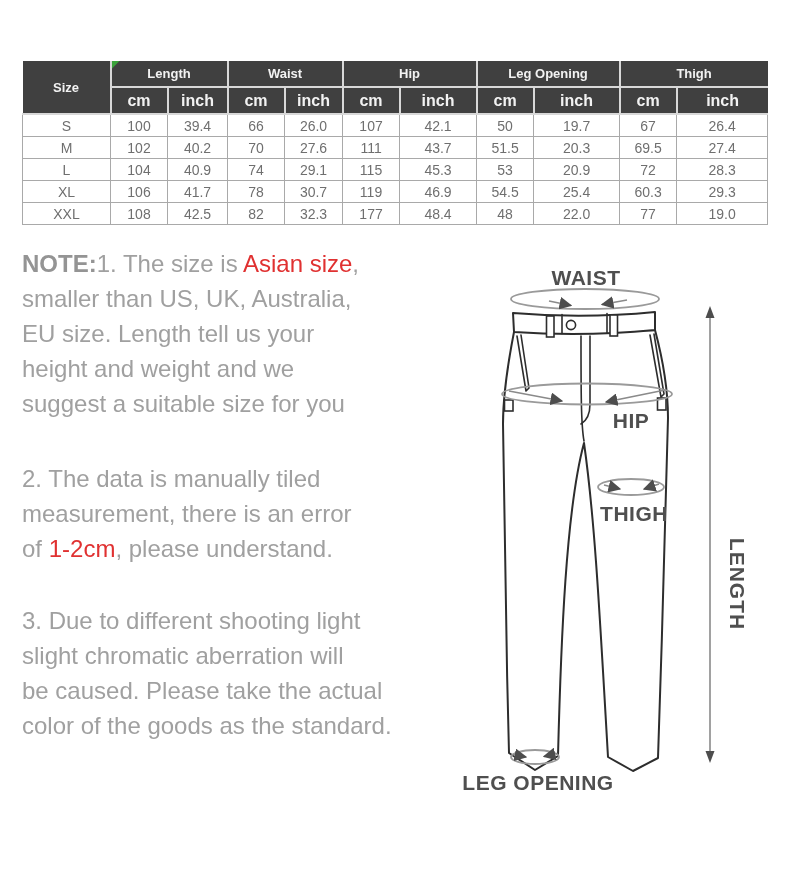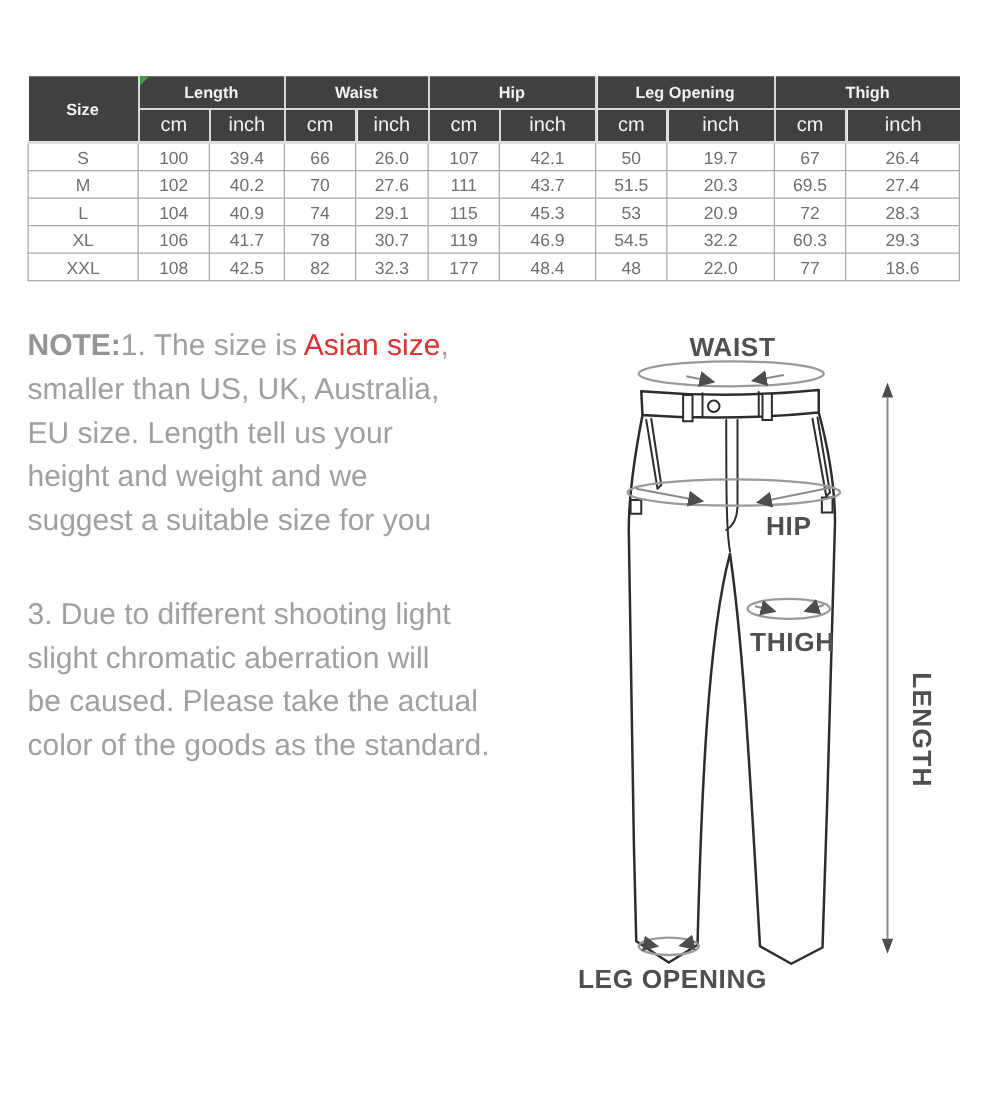--- a/index.html
+++ b/index.html
@@ -8,29 +8,29 @@
 
   
   .size-table{position:absolute;left:22px;top:61px;width:745px;
               border-collapse:collapse;table-layout:fixed;}
   .size-table th{background:#404040;color:#f2f2f2;border:2px solid #d8d8d8;
                  padding:0;position:relative;text-align:center;vertical-align:middle;}
   .size-table thead tr:first-child th{border-top:none;}
   .size-table thead th:first-child{border-left:none;}
   .size-table thead th:last-child{border-right:none;}
   .group-row th{height:25px;font-size:13px;font-weight:bold;}
-  .unit-row th{height:25px;font-size:16px;font-weight:normal;}
+  .unit-row th{height:25px;font-size:16px;font-weight:bold;}
   .size-th{font-size:14px;font-weight:bold;}
   .size-table td{border:1px solid #a9a9a9;color:#6f6f6f;text-align:center;
                  font-size:14px;height:21px;padding:0;background:#fff;}
   .green-tri{position:absolute;top:0;left:0;width:8px;height:8px;background:#3aa33a;
              clip-path:polygon(0 0,100% 0,0 100%);}
 
   
-  .notes{position:absolute;left:22px;top:259px;color:#a0a0a0;
+  .notes{position:absolute;left:22px;top:246px;color:#a0a0a0;
          font-size:24px;line-height:35px;}
   .notes p{margin:0;}
   .notes .p1{margin-bottom:40px;}
   .notes .p2{margin-bottom:37px;}
   .notes .ln{display:block;white-space:nowrap;}
   .notes .note-label{font-weight:bold;color:#949494;}
   .red{color:#e03131;}
 
   
   .diagram{position:absolute;left:448px;top:252px;width:342px;height:560px;}
@@ -125,47 +125,52 @@
       </tr>
       <tr>
         <td>XL</td>
         <td>106</td>
         <td>41.7</td>
         <td>78</td>
         <td>30.7</td>
         <td>119</td>
         <td>46.9</td>
         <td>54.5</td>
-        <td>32.2</td>
+        <td>25.4</td>
         <td>60.3</td>
         <td>29.3</td>
       </tr>
       <tr>
         <td>XXL</td>
         <td>108</td>
         <td>42.5</td>
         <td>82</td>
         <td>32.3</td>
         <td>177</td>
         <td>48.4</td>
         <td>48</td>
         <td>22.0</td>
         <td>77</td>
-        <td>18.6</td>
+        <td>19.0</td>
       </tr>
     </tbody>
   </table>
 
   <div class="notes">
     <p class="p1">
       <span class="ln"><span class="note-label">NOTE:</span><span>1. The size is </span><span class="red">Asian size</span><span>,</span></span>
       <span class="ln">smaller than US, UK, Australia,</span>
       <span class="ln">EU size. Length tell us your</span>
       <span class="ln">height and weight and we</span>
       <span class="ln">suggest a suitable size for you</span>
+    </p>
+    <p class="p2">
+      <span class="ln">2. The data is manually tiled</span>
+      <span class="ln">measurement, there is an error</span>
+      <span class="ln"><span>of </span><span class="red">1-2cm</span><span>, please understand.</span></span>
     </p>
     <p class="p3">
       <span class="ln">3. Due to different shooting light</span>
       <span class="ln">slight chromatic aberration will</span>
       <span class="ln">be caused. Please take the actual</span>
       <span class="ln">color of the goods as the standard.</span>
     </p>
   </div>
 
   <svg class="diagram" viewBox="448 252 342 560" width="342" height="560" xmlns="http://www.w3.org/2000/svg">

